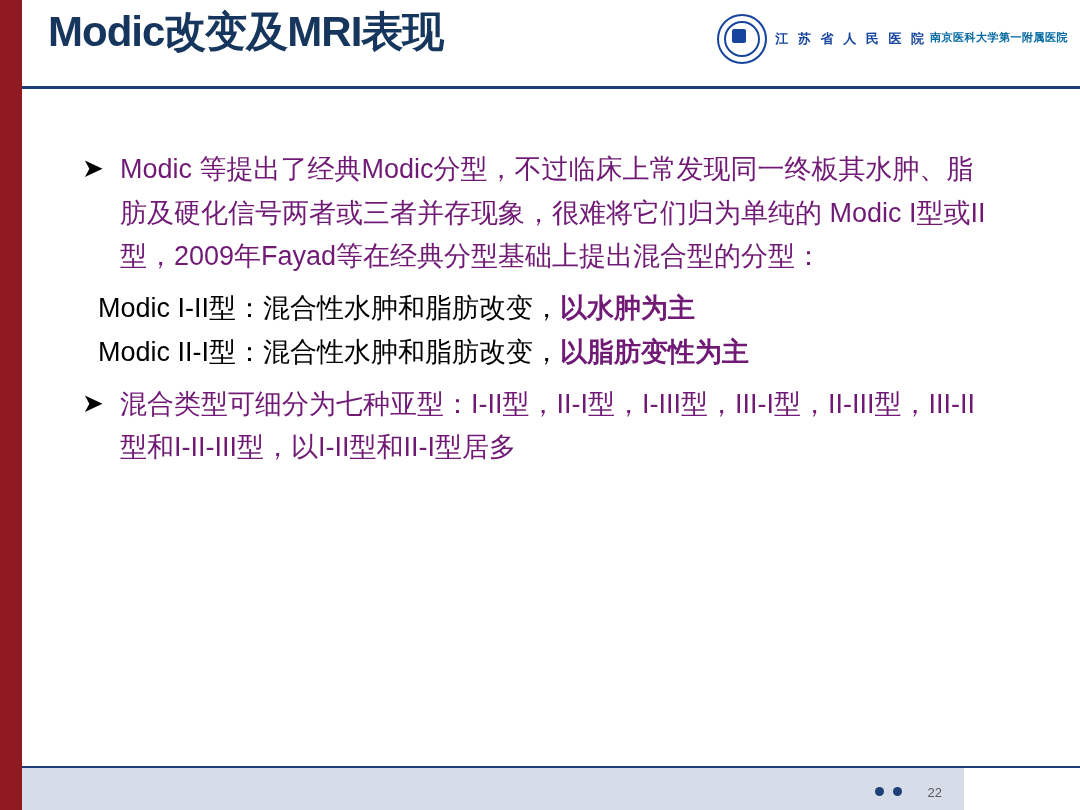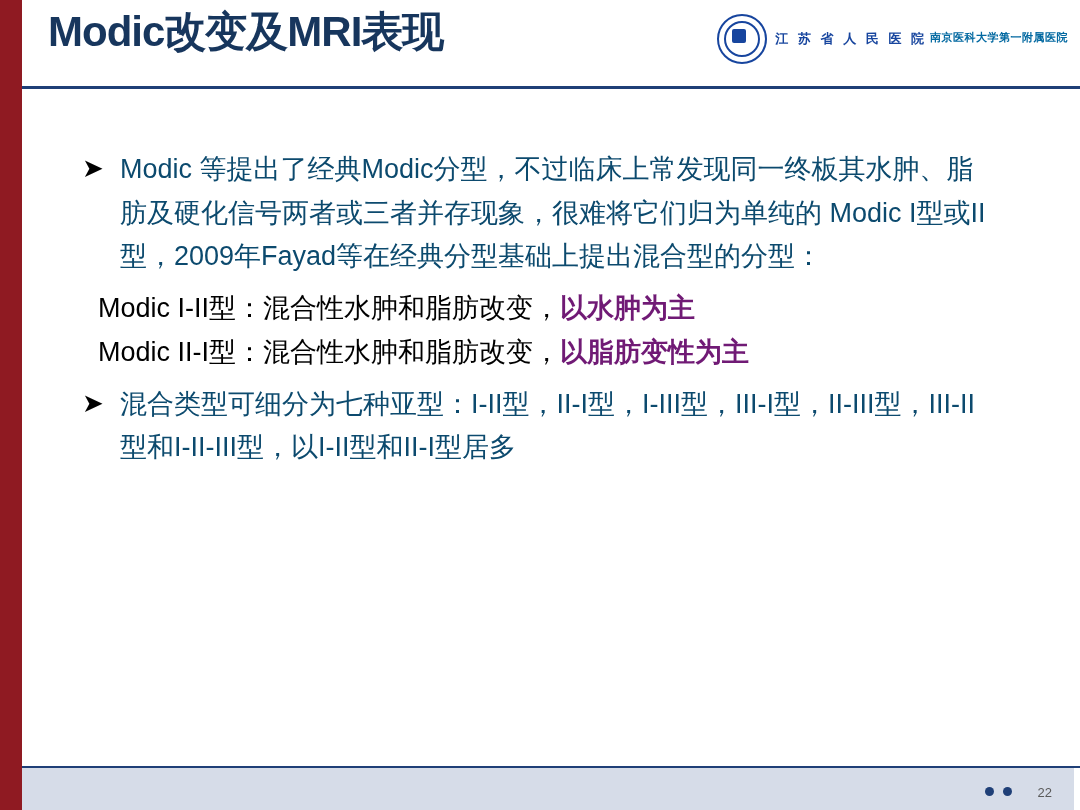--- a/index.html
+++ b/index.html
@@ -126,21 +126,21 @@
   .bullet-marker {
     font-size: 26px;
     color: #000000;
     line-height: 1.55;
     flex: none;
     width: 26px;
     text-align: center;
   }
   .para {
     font-size: 27px;
-    color: #0c4a6e;
+    color: #701a75;
     line-height: 1.62;
     text-align: left;
   }
   .para-1 { width: 880px; }
   .sub-lines {
     margin-top: 8px;
     margin-left: 18px;
   }
   .sub-line {
     font-size: 27px;
@@ -155,21 +155,21 @@
   .bullet-row.second {
     margin-top: 8px;
   }
   .para-2 { width: 880px; }
 
   
   .footer {
     position: absolute;
     left: 22px;
     bottom: 0;
-    width: 1052px;
+    width: 942px;
     height: 42px;
     background: #d6dce8;
   }
   .footer-rule {
     position: absolute;
     left: 22px;
     bottom: 42px;
     width: 1058px;
     height: 2px;
     background: #1f3f77;

